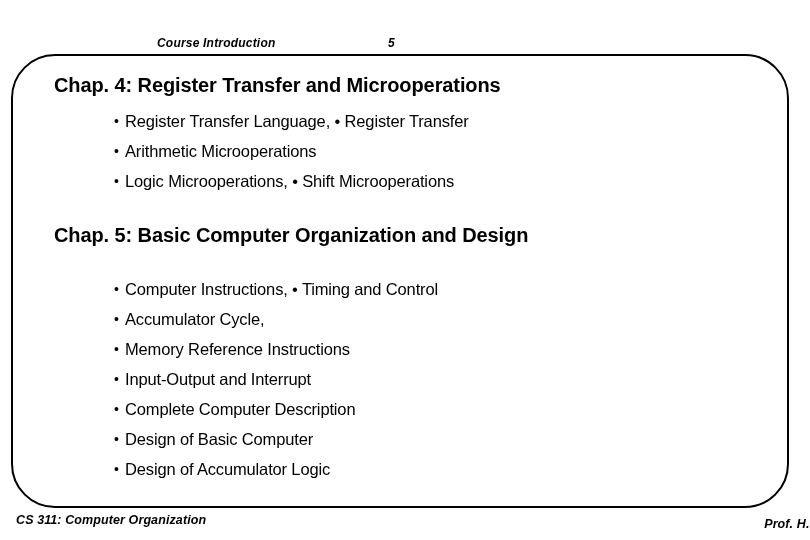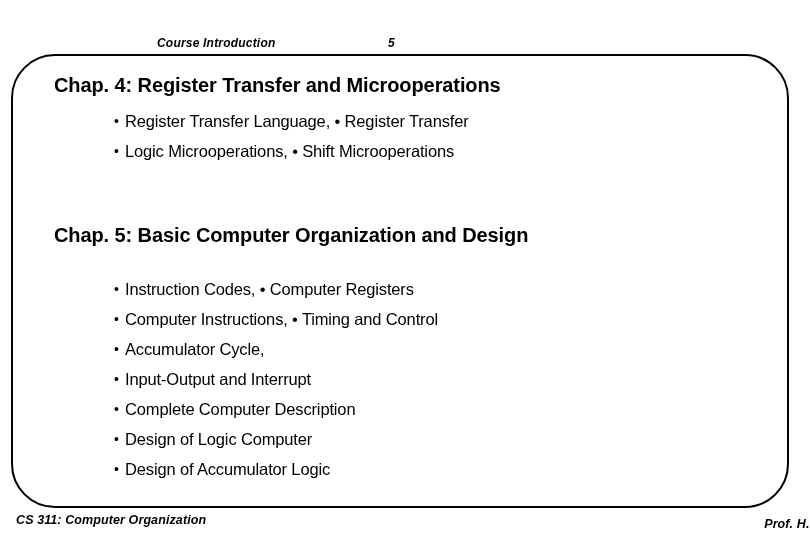--- a/index.html
+++ b/index.html
@@ -142,44 +142,47 @@
 
 <div id="slide-body">
 
   <div class="chapter-heading" id="chapter-4-heading">Chap. 4: Register Transfer and Microoperations</div>
 
   <ul class="bullet-list" id="chapter-4-list">
     <li>
       <span class="bullet-glyph">•</span><span>Register Transfer Language, • Register Transfer</span>
     </li>
     <li>
+      <span class="bullet-glyph">•</span><span>Arithmetic Microoperations</span>
+    </li>
+    <li>
       <span class="bullet-glyph">•</span><span>Logic Microoperations, • Shift Microoperations</span>
     </li>
   </ul>
 
   <div class="chapter-heading" id="chapter-5-heading">Chap. 5: Basic Computer Organization and Design</div>
 
   <ul class="bullet-list" id="chapter-5-list">
     <li>
-      <span class="bullet-glyph">•</span><span>Instruction Codes, • Computer Registers</span>
-    </li>
-    <li>
       <span class="bullet-glyph">•</span><span>Computer Instructions, • Timing and Control</span>
     </li>
     <li>
       <span class="bullet-glyph">•</span><span>Accumulator Cycle,</span>
+    </li>
+    <li>
+      <span class="bullet-glyph">•</span><span>Memory Reference Instructions</span>
     </li>
     <li>
       <span class="bullet-glyph">•</span><span>Input-Output and Interrupt</span>
     </li>
     <li>
       <span class="bullet-glyph">•</span><span>Complete Computer Description</span>
     </li>
     <li>
-      <span class="bullet-glyph">•</span><span>Design of Logic Computer</span>
+      <span class="bullet-glyph">•</span><span>Design of Basic Computer</span>
     </li>
     <li>
       <span class="bullet-glyph">•</span><span>Design of Accumulator Logic</span>
     </li>
   </ul>
 
 </div>
 
 <div id="slide-footer">
   <span class="ftr-left">CS 311:  Computer Organization</span>

